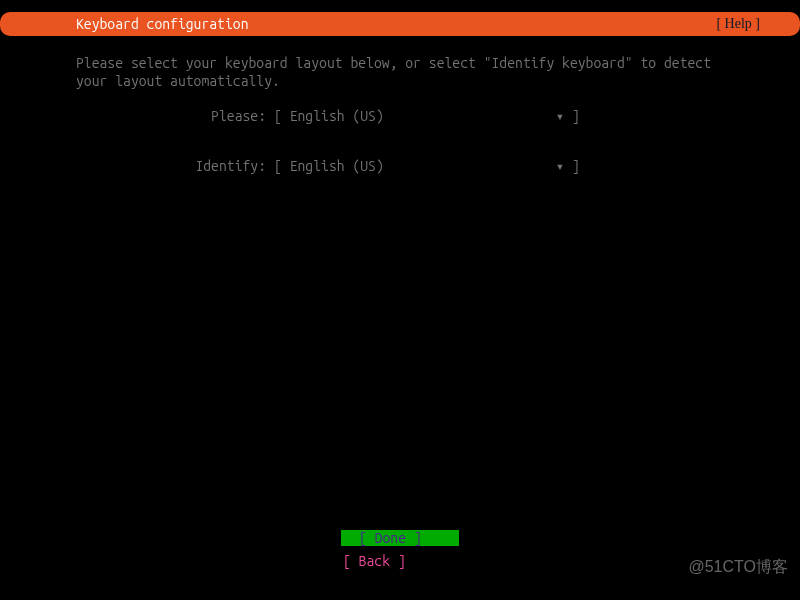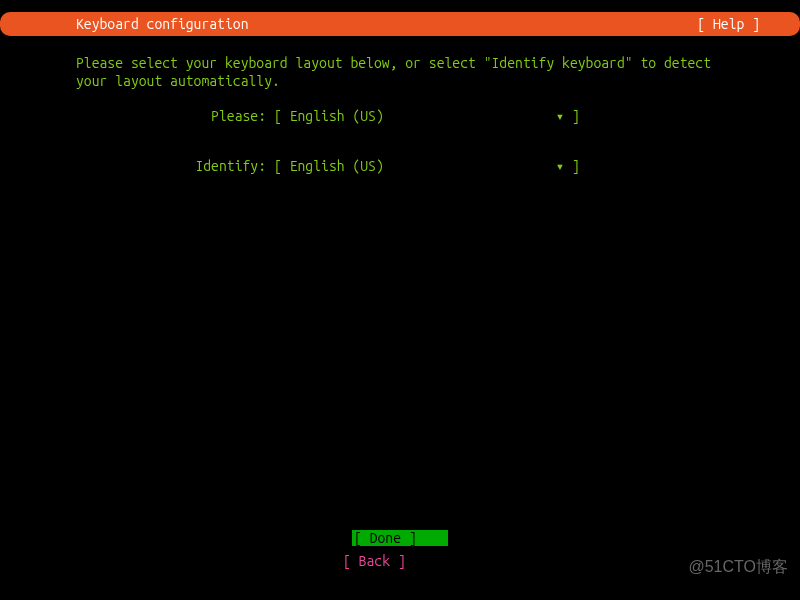--- a/index.html
+++ b/index.html
@@ -25,26 +25,27 @@
       align-items: center;
       padding: 0 4px;
       margin-top: 12px;
       border-radius: 10px;
     }
     .header-title {
       color: #ffffff;
       padding-left: 72px;
     }
     .header-help {
-      color: #ffffff;
+      color: #0f172a;
       padding-right: 36px;
+      font-family: Liberation Serif, serif;
     }
     .content {
       padding: 18px 76px 0 76px;
-      color: #84cc16;
+      color: #737373;
     }
     .instruction {
       margin-bottom: 18px;
       line-height: 1.3;
     }
     .form-row {
       display: flex;
       margin-bottom: 4px;
       margin-left: 88px;
     }
@@ -78,24 +79,24 @@
     }
     .footer-buttons {
       position: absolute;
       bottom: 24px;
       left: 0;
       width: 100%;
       text-align: center;
     }
     .done-button {
       background: #00aa00;
-      color: #000000;
+      color: #4c1d95;
       display: inline-block;
-      padding: 0 2px;
-      width: 96px;
+      padding: 0 18px;
+      width: 118px;
       text-align: left;
     }
     .back-button {
       color: #ec4899;
       display: inline-block;
       width: 118px;
       text-align: left;
       padding: 6px 2px;
     }
     .button-row {

